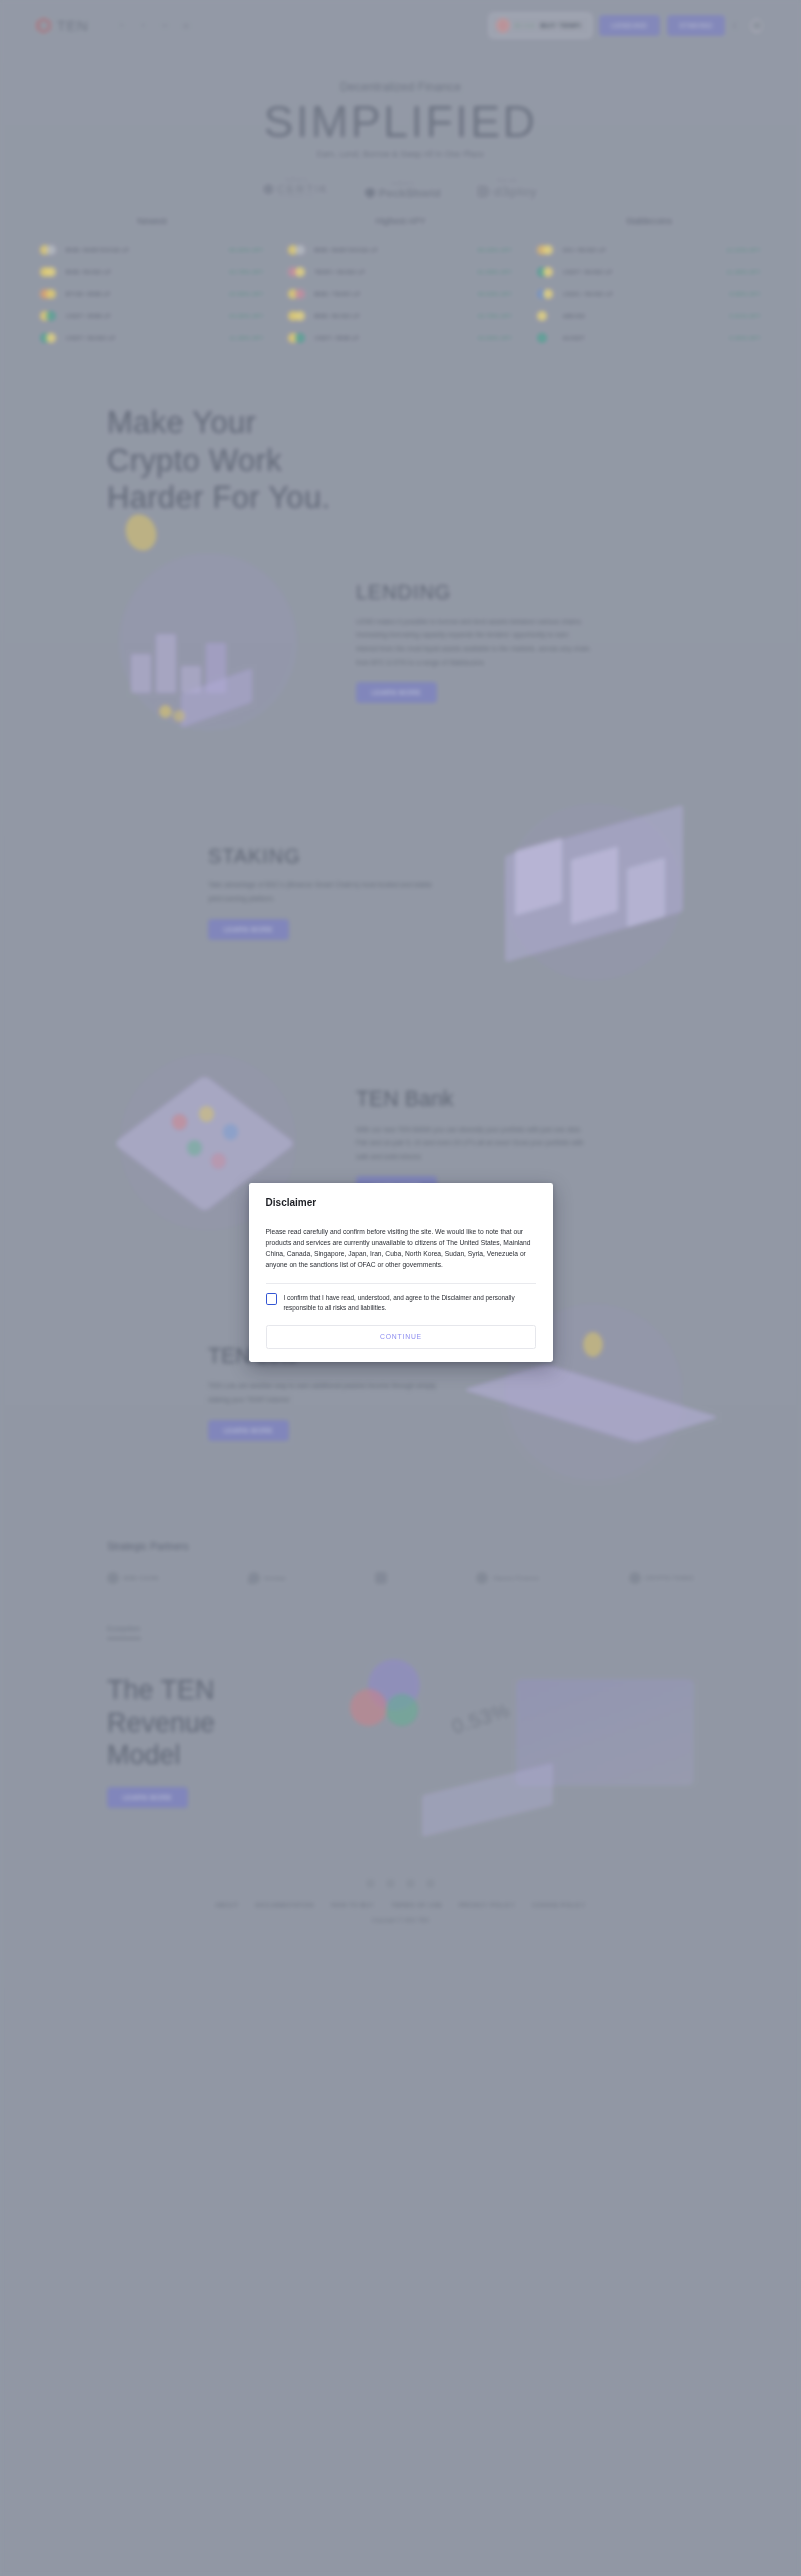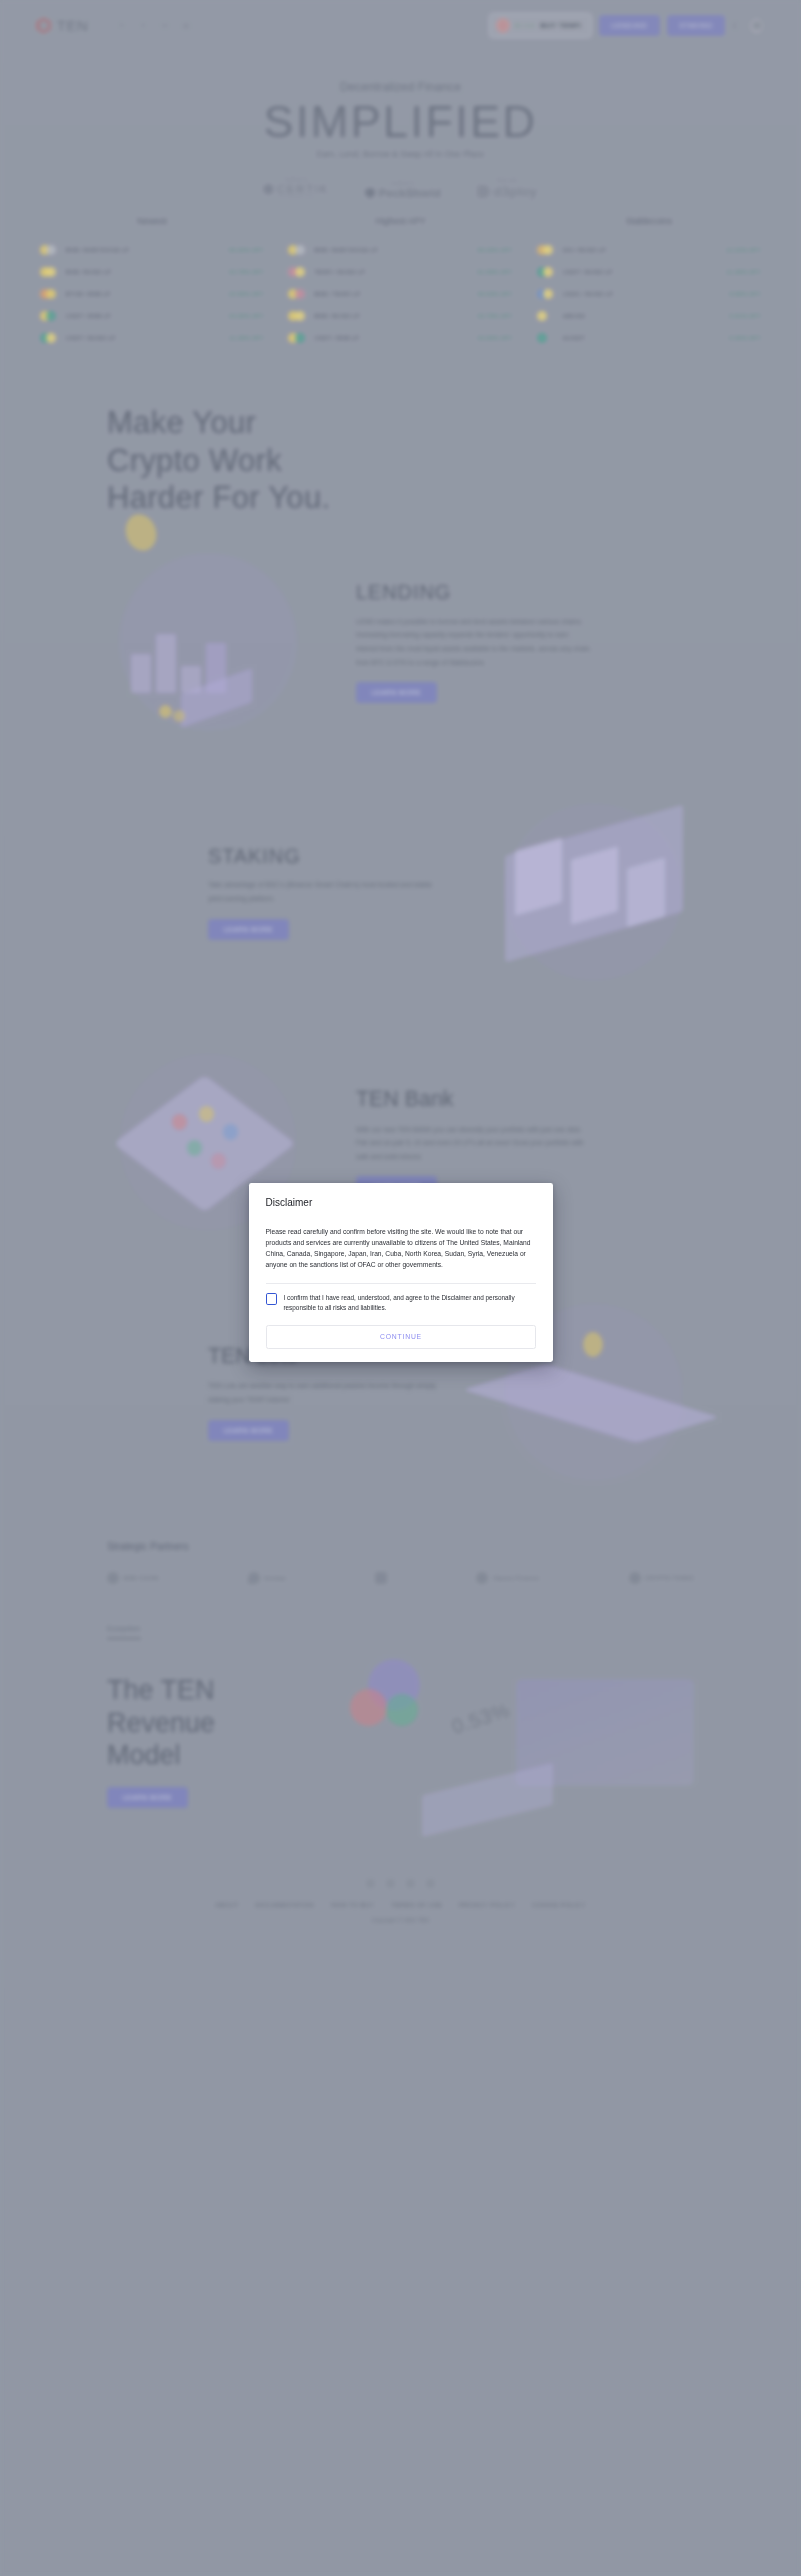--- a/index.html
+++ b/index.html
@@ -188,21 +188,21 @@
     position: absolute;
     left: 249px; top: 1183px;
     width: 304px;
     background: #ffffff;
     border-radius: 2.4px;
     box-shadow: 0 6.5px 20px rgba(20,24,40,.30), 0 1.2px 5.3px rgba(20,24,40,.20);
     padding: 14.2px 16.6px 13px;
     z-index: 60;
     color: #1b1d22;
   }
-  .modal-title { font-size: 10px; font-weight: 400; color: #1c1e24; margin-bottom: 19px; }
+  .modal-title { font-size: 10px; font-weight: 700; color: #1c1e24; margin-bottom: 19px; }
   .modal-text { font-size: 6.7px; line-height: 1.62; color: #2a2d34; }
   .modal-divider { height: 0.6px; background: #e9eaee; margin: 12px 0 9.5px; }
   .modal-confirm { display: flex; align-items: flex-start; gap: 6.5px; margin-bottom: 12px; }
   .checkbox {
     flex: 0 0 auto; width: 11.3px; height: 11.3px; margin-top: 0.6px;
     border: 1.2px solid #3456d4; border-radius: 1.8px; background: #fff;
   }
   .confirm-text { font-size: 6.4px; line-height: 1.55; color: #2a2d34; }
   .btn-continue {
     display: block; width: 100%;

